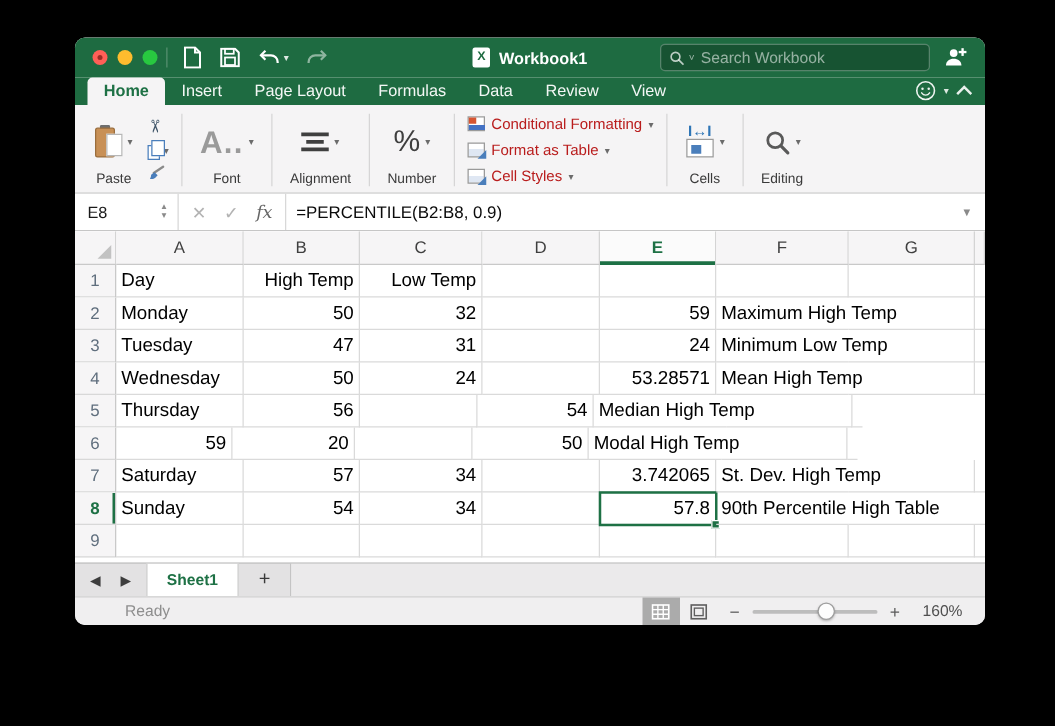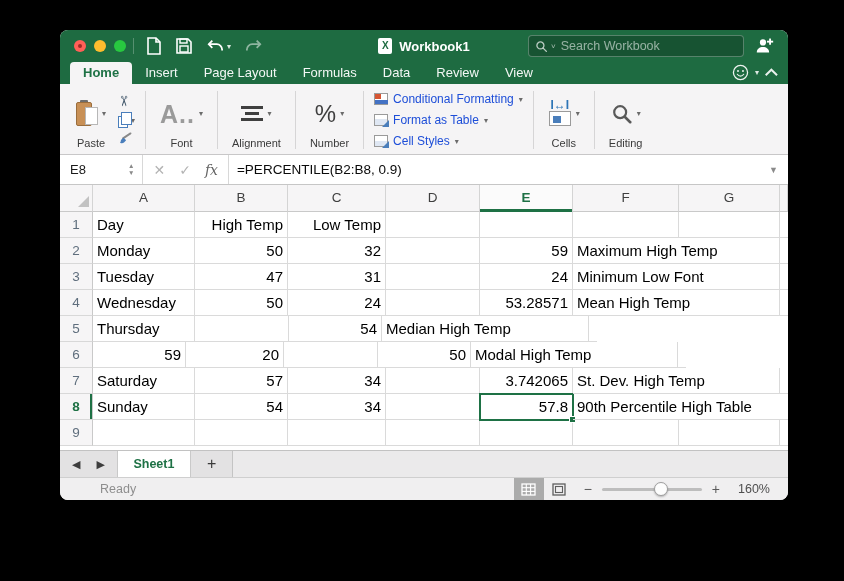--- a/index.html
+++ b/index.html
@@ -56,21 +56,21 @@
   .copyic::after{content:'';position:absolute;left:2px;top:-5px;width:9px;height:11px;border:1.5px solid #4a7ebb;background:#fff;}
   .fontA{font-size:25px;font-weight:bold;color:#9a9a9a;letter-spacing:1px;line-height:26px;}
   .alignic{display:flex;flex-direction:column;gap:3.5px;}
   .alignic i{display:block;height:2.5px;background:#3f3f3f;}
   .alignic i:nth-child(1){width:22px;}
   .alignic i:nth-child(2){width:14px;margin:0 auto;}
   .alignic i:nth-child(3){width:22px;}
   .pct{font-size:24px;color:#3f3f3f;font-weight:500;}
   .stylebtns{display:flex;flex-direction:column;justify-content:space-between;padding:1px 4px;height:100%;}
   .stylerow{display:flex;align-items:center;gap:5px;height:18px;}
-  .stylerow .txt{font-size:12px;color:#1d4ed8;}
+  .stylerow .txt{font-size:12px;color:#b91c1c;}
   .cfic{width:14px;height:12px;border:1px solid #9a9a9a;background:#fff;position:relative;}
   .cfic::before{content:'';position:absolute;left:0;top:0;width:6px;height:5px;background:#d65532;}
   .cfic::after{content:'';position:absolute;left:0;bottom:0;width:13px;height:4px;background:#4472c4;}
   .tblic{width:14px;height:12px;border:1px solid #9a9a9a;background:linear-gradient(#fff 45%,#dfe7f3 45%);position:relative;}
   .tblic::after{content:'';position:absolute;right:-2px;bottom:-2px;width:0;height:0;border-left:7px solid transparent;border-bottom:7px solid #4a7ebb;}
   .cellsic{position:relative;width:24px;height:26px;}
   .cellsic .lr{position:absolute;left:0;top:-3px;width:24px;text-align:center;color:#2e75b6;font-size:12px;font-weight:bold;}
   .cellsic .gridq{position:absolute;left:1px;top:10px;width:22px;height:15px;border:1px solid #9a9a9a;background:#fff;}
   .cellsic .gridq::before{content:'';position:absolute;left:3px;top:4px;width:8px;height:7px;background:#4a7ebb;}
   .editic{width:22px;height:24px;}
@@ -371,38 +371,39 @@
           <div class="cell" style="width: 101px;"></div>
           <div class="cell no-r" style="width: 8px;"></div>
         </div>
         <div class="grow">
           <div class="rowh" style="width: 33px;">3</div>
           <div class="cell" style="width: 102px;">Tuesday</div>
           <div class="cell num" style="width: 93px;">47</div>
           <div class="cell num" style="width: 98px;">31</div>
           <div class="cell" style="width: 94px;"></div>
           <div class="cell num" style="width: 93px;">24</div>
-          <div class="cell ovf" style="width: 106px;">Minimum Low Font</div>
+          <div class="cell ovf" style="width: 106px;">Minimum Low Temp</div>
           <div class="cell" style="width: 101px;"></div>
           <div class="cell no-r" style="width: 8px;"></div>
         </div>
         <div class="grow">
           <div class="rowh" style="width: 33px;">4</div>
           <div class="cell" style="width: 102px;">Wednesday</div>
           <div class="cell num" style="width: 93px;">50</div>
           <div class="cell num" style="width: 98px;">24</div>
           <div class="cell" style="width: 94px;"></div>
           <div class="cell num" style="width: 93px;">53.28571</div>
           <div class="cell ovf" style="width: 106px;">Mean High Temp</div>
           <div class="cell" style="width: 101px;"></div>
           <div class="cell no-r" style="width: 8px;"></div>
         </div>
         <div class="grow">
           <div class="rowh" style="width: 33px;">5</div>
           <div class="cell" style="width: 102px;">Thursday</div>
+          <div class="cell num" style="width: 93px;">56</div>
           <div class="cell" style="width: 94px;"></div>
           <div class="cell num" style="width: 93px;">54</div>
           <div class="cell ovf" style="width: 106px;">Median High Temp</div>
           <div class="cell" style="width: 101px;"></div>
           <div class="cell no-r" style="width: 8px;"></div>
         </div>
         <div class="grow">
           <div class="rowh" style="width: 33px;">6</div>
           <div class="cell num" style="width: 93px;">59</div>
           <div class="cell num" style="width: 98px;">20</div>

